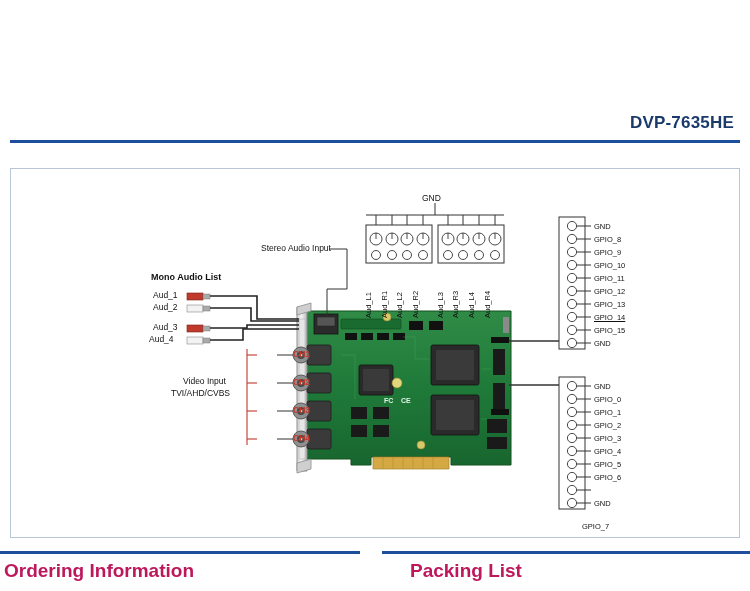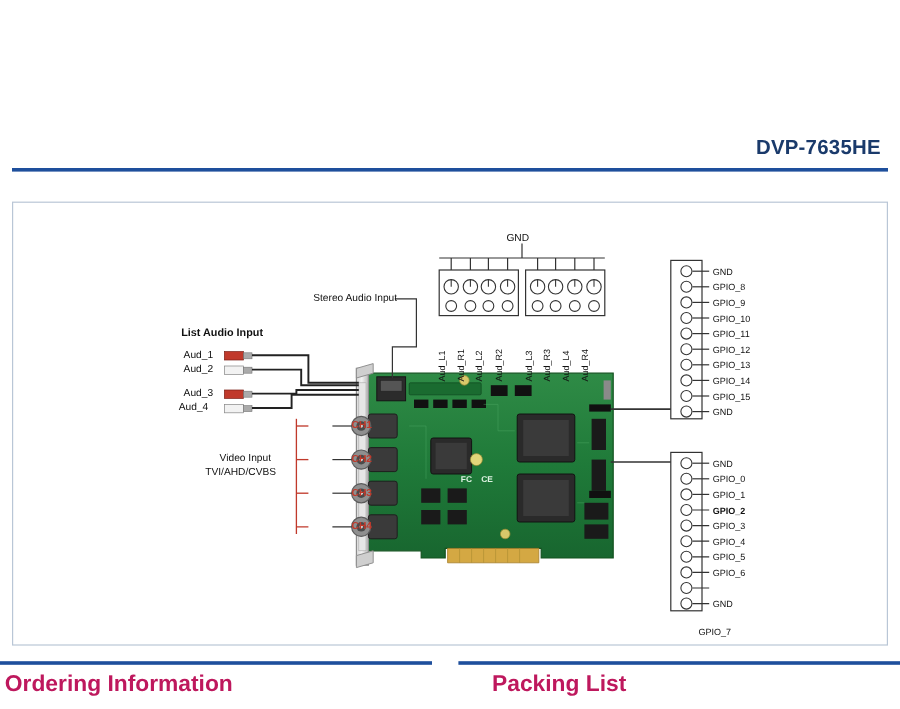--- a/index.html
+++ b/index.html
@@ -355,21 +355,21 @@
         <path d="M548,216 L520,216 L520,216 L498,216"></path>
       </g>
 
       <rect x="372" y="226" width="30" height="12" fill="none" stroke="none"></rect>
     </svg>
 
     <div class="lbl t9" style="left:411px; top:24px;">GND</div>
 
     <div class="lbl t9" style="left:250px; top:74px;">Stereo Audio Input</div>
 
-    <div class="lbl t10 b" style="left:140px; top:103px;">List Audio Input</div>
+    <div class="lbl t10 b" style="left:140px; top:103px;">Mono Audio List</div>
 
     <div class="lbl t9" style="left:142px; top:121px;">Aud_1</div>
     <div class="lbl t9" style="left:142px; top:133px;">Aud_2</div>
     <div class="lbl t9" style="left:142px; top:153px;">Aud_3</div>
     <div class="lbl t9" style="left:138px; top:165px;">Aud_4</div>
 
     <div class="lbl t9" style="left:172px; top:207px;">Video Input</div>
     <div class="lbl t9" style="left:160px; top:219px;">TVI/AHD/CVBS</div>
 
     <div class="lbl red" style="left:246px; top:180px;">CH1</div>
@@ -386,28 +386,28 @@
     <div class="lbl vert" style="left:465px; top:140px;">Aud_L4</div>
     <div class="lbl vert" style="left:481px; top:140px;">Aud_R4</div>
 
     <div class="lbl" style="left:583px; top:53px;">GND</div>
     <div class="lbl" style="left:583px; top:66px;">GPIO_8</div>
     <div class="lbl" style="left:583px; top:79px;">GPIO_9</div>
     <div class="lbl" style="left:583px; top:92px;">GPIO_10</div>
     <div class="lbl" style="left:583px; top:105px;">GPIO_11</div>
     <div class="lbl" style="left:583px; top:118px;">GPIO_12</div>
     <div class="lbl" style="left:583px; top:131px;">GPIO_13</div>
-    <div class="lbl" style="left:583px; top:144px;">GPIO_14</div>
+    <div class="lbl" style="left:583px; top:144px;text-decoration:underline;">GPIO_14</div>
     <div class="lbl" style="left:583px; top:157px;">GPIO_15</div>
     <div class="lbl" style="left:583px; top:170px;">GND</div>
 
     <div class="lbl" style="left:583px; top:213px;">GND</div>
     <div class="lbl" style="left:583px; top:226px;">GPIO_0</div>
     <div class="lbl" style="left:583px; top:239px;">GPIO_1</div>
-    <div class="lbl" style="left:583px; top:252px;font-weight:bold;">GPIO_2</div>
+    <div class="lbl" style="left:583px; top:252px;">GPIO_2</div>
     <div class="lbl" style="left:583px; top:265px;">GPIO_3</div>
     <div class="lbl" style="left:583px; top:278px;">GPIO_4</div>
     <div class="lbl" style="left:583px; top:291px;">GPIO_5</div>
     <div class="lbl" style="left:583px; top:304px;">GPIO_6</div>
     <div class="lbl" style="left:571px; top:317px;margin-top:36px;">GPIO_7</div>
     <div class="lbl" style="left:583px; top:330px;">GND</div>
 
     <div class="lbl" style="left:373px; top:228px; color:#dff3e3; font-size:7px; font-weight:bold;">FC</div>
     <div class="lbl" style="left:390px; top:228px; color:#dff3e3; font-size:7px; font-weight:bold;">CE</div>
 

